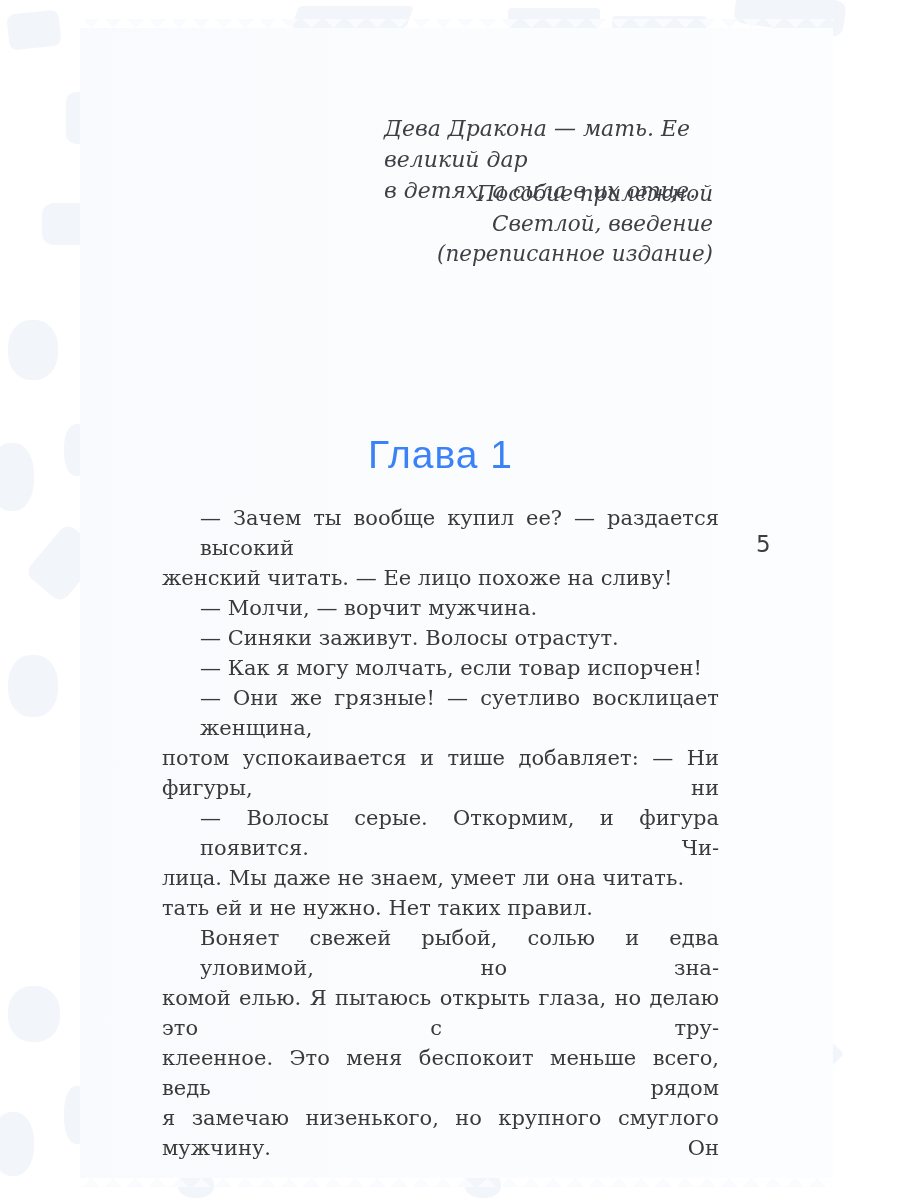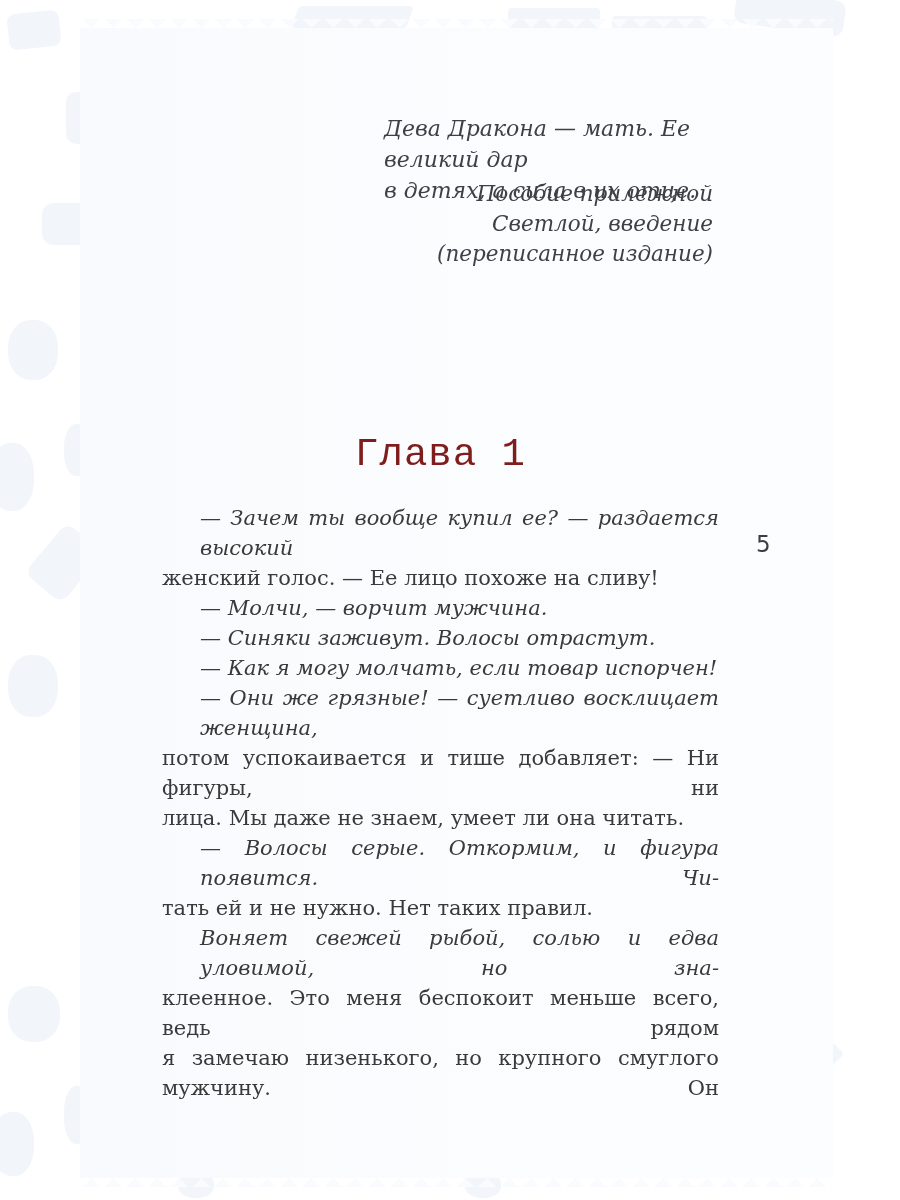--- a/index.html
+++ b/index.html
@@ -18,34 +18,34 @@
         background:conic-gradient(from 135deg at 50% 0%,#fafbfe 90deg,#0000 0) 0 0/22px 9px repeat-x;}
 
   
   .epigraph-quote{position:absolute;left:384px;top:113px;width:360px;z-index:2;
         font-style:italic;font-size:22px;line-height:31px;color:#3e4045;text-align:left;}
   .epigraph-attr{position:absolute;left:380px;top:179px;width:333px;z-index:2;
         font-style:italic;font-size:21.5px;line-height:30px;color:#3e4045;text-align:right;}
 
   
   .chapter{position:absolute;left:162px;top:433px;width:557px;z-index:2;
-        font-family:Liberation Mono, monospace;
-        font-size:39px;letter-spacing:1px;color:#7f1d1d;text-align:center;font-weight:500;}
+        font-family:Liberation Sans, sans-serif;
+        font-size:39px;letter-spacing:1px;color:#3b82f6;text-align:center;font-weight:500;}
 
   
   .folio{position:absolute;left:756px;top:531px;z-index:2;
         font-family:"DejaVu Sans","Liberation Sans",sans-serif;
         font-size:23px;color:#3a3d42;}
 
   
   .bodytext{position:absolute;left:162px;top:503px;width:557px;z-index:2;
         font-size:21px;line-height:30px;color:#3a3a3a;}
   .ln{width:557px;text-align:left;white-space:nowrap;}
   .ln.jst{white-space:normal;text-align:justify;text-align-last:justify;}
-  .ln.ind{padding-left:38px;width:519px;font-style:italic;}
+  .ln.ind{padding-left:38px;width:519px;}
 </style>
 </head>
 <body>
 
 <div class="canvas">
 
   <div>
     <div class="blob" style="left:8px;top:12px;width:52px;height:36px;border-radius:8px;transform:rotate(-6deg);"></div>
     <div class="blob" style="left:295px;top:6px;width:115px;height:22px;border-radius:4px;transform:skewX(-20deg);"></div>
     <div class="blob" style="left:508px;top:8px;width:92px;height:20px;border-radius:4px;"></div>
@@ -76,28 +76,29 @@
     <div class="eline">Пособие прилежной Светлой, введение</div>
     <div class="eline">(переписанное издание)</div>
   </div>
 
   <div class="chapter">Глава 1</div>
 
   <div class="folio">5</div>
 
   <div class="bodytext">
     <div class="ln ind jst">— Зачем ты вообще купил ее? — раздается высокий</div>
-    <div class="ln">женский голос. — Ее лицо похоже на сливу!</div>
+    <div class="ln">женский читать. — Ее лицо похоже на сливу!</div>
     <div class="ln ind">— Молчи, — ворчит мужчина.</div>
     <div class="ln ind">— Синяки заживут. Волосы отрастут.</div>
     <div class="ln ind">— Как я могу молчать, если товар испорчен!</div>
     <div class="ln ind jst">— Они же грязные! — суетливо восклицает женщина,</div>
     <div class="ln jst">потом успокаивается и тише добавляет: — Ни фигуры, ни</div>
+    <div class="ln ind jst">— Волосы серые. Откормим, и фигура появится. Чи-</div>
     <div class="ln">лица. Мы даже не знаем, умеет ли она читать.</div>
-    <div class="ln ind jst">— Волосы серые. Откормим, и фигура появится. Чи-</div>
     <div class="ln">тать ей и не нужно. Нет таких правил.</div>
     <div class="ln ind jst">Воняет свежей рыбой, солью и едва уловимой, но зна-</div>
+    <div class="ln jst">комой елью. Я пытаюсь открыть глаза, но делаю это с тру-</div>
     <div class="ln jst">клеенное. Это меня беспокоит меньше всего, ведь рядом</div>
     <div class="ln jst">я замечаю низенького, но крупного смуглого мужчину. Он</div>
 
   </div>
 
 </div>
 
 </body></html>

